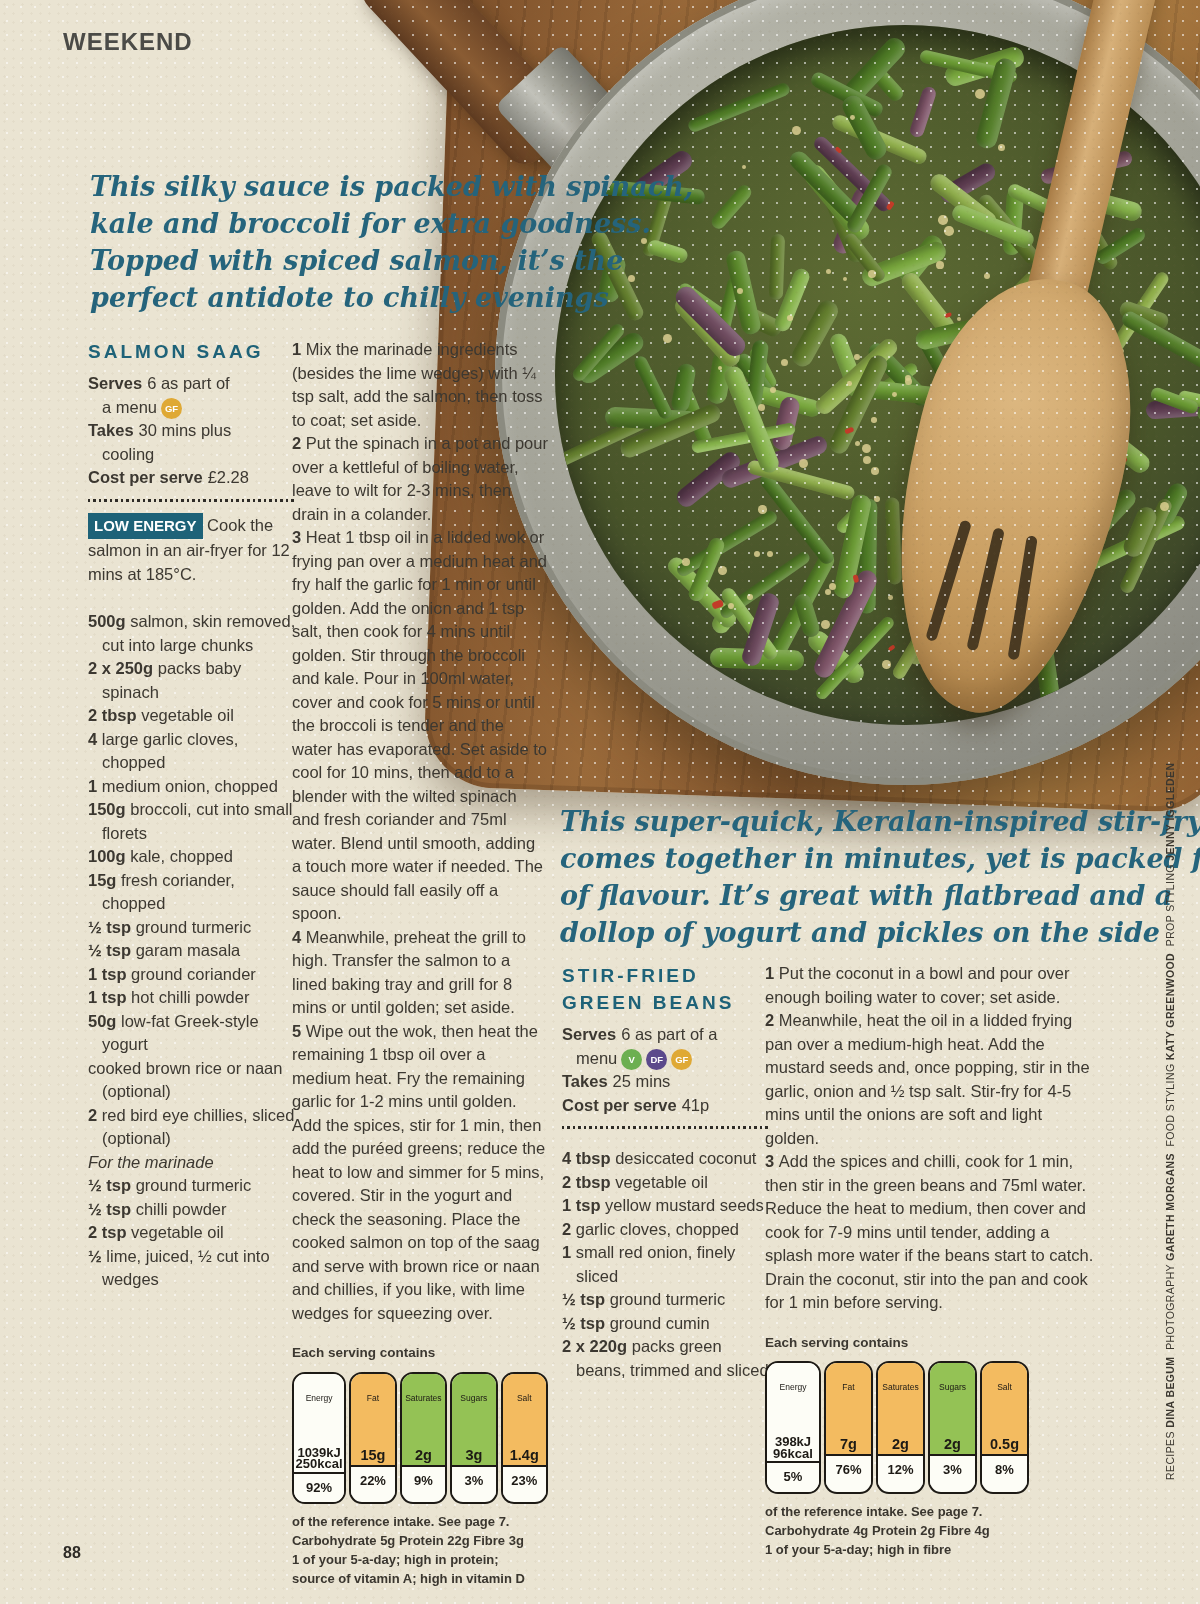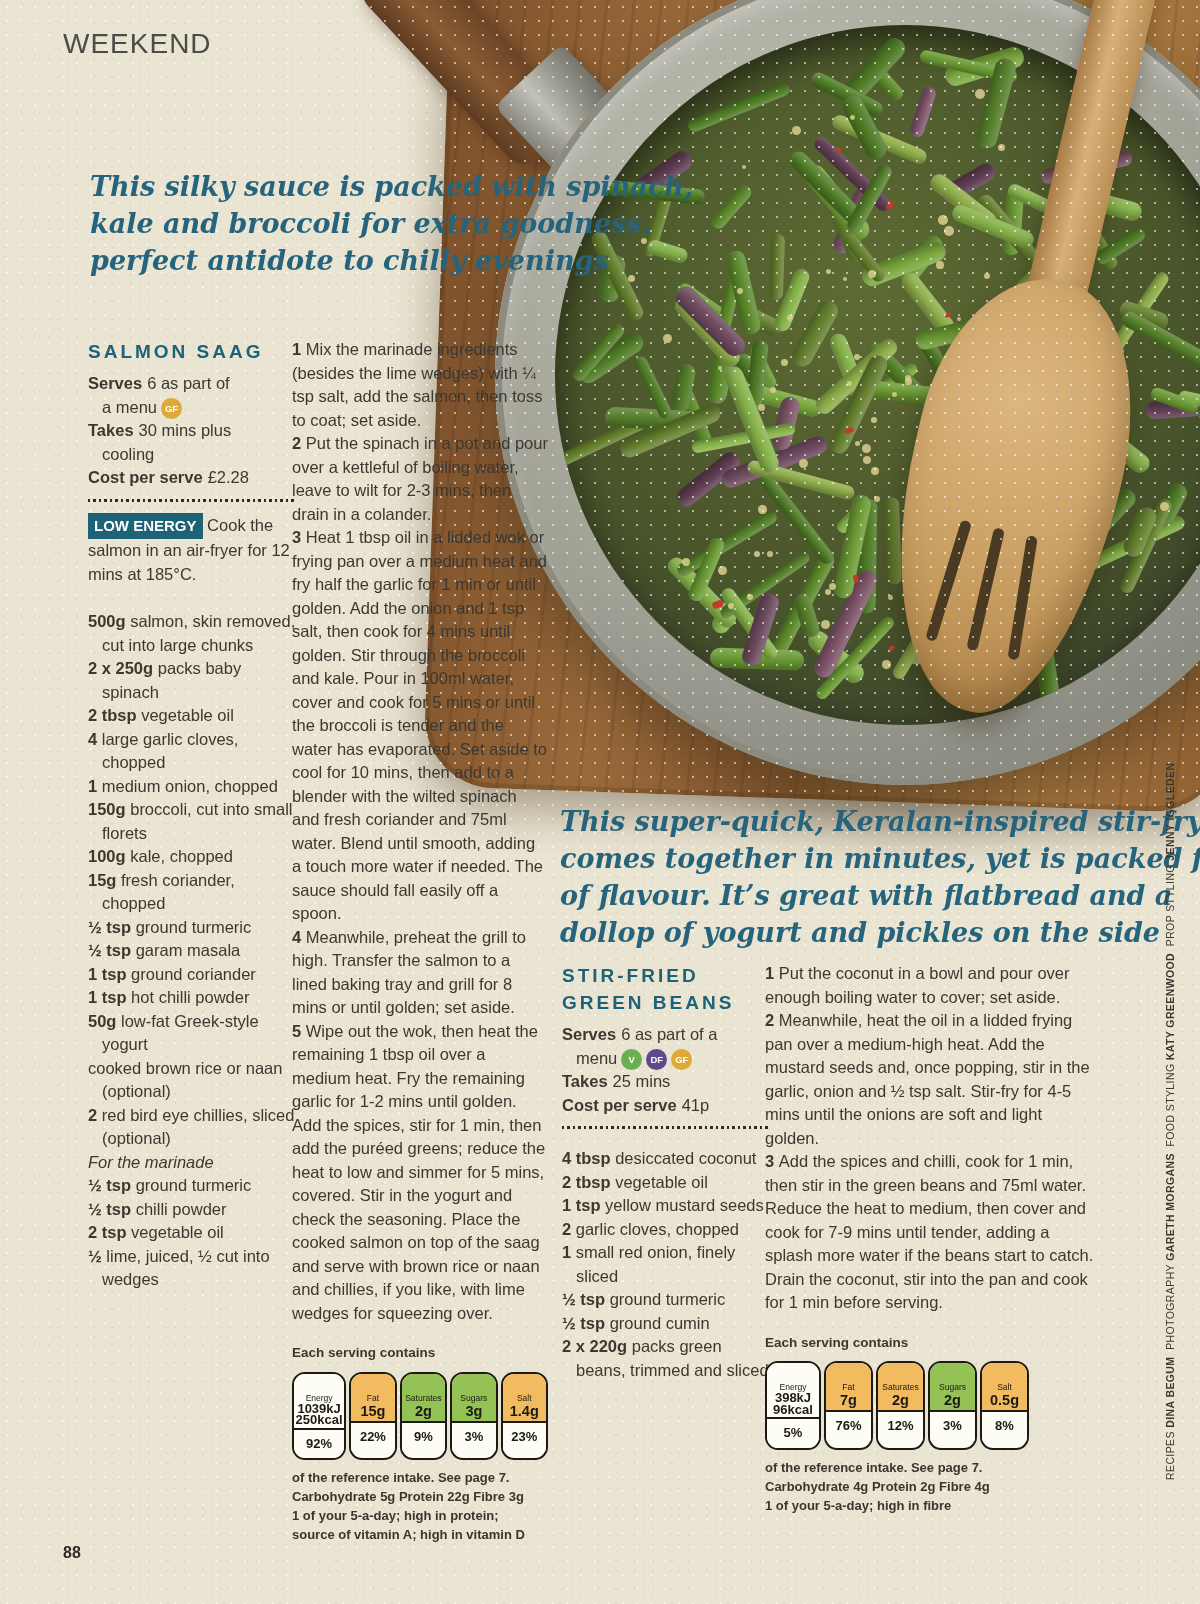--- a/index.html
+++ b/index.html
@@ -37,21 +37,21 @@
         box-shadow:inset 0 14px 36px rgba(0,0,0,.55);}
   .spoon{position:absolute;left:1015px;top:-55px;width:250px;height:830px;transform:rotate(13deg);transform-origin:50% 0;}
   .spoon-handle{position:absolute;left:92px;top:0;width:60px;height:400px;border-radius:30px;
         background:linear-gradient(90deg,#a87c46,#d7b079 45%,#b98e55);box-shadow:0 10px 20px rgba(40,28,10,.35);}
   .spoon-head{position:absolute;left:18px;top:345px;width:210px;height:440px;
         border-radius:52% 48% 46% 54% / 38% 42% 60% 58%;
         background:radial-gradient(circle at 42% 28%,#dcb780,#c79c5f 58%,#ad8148);
         box-shadow:0 14px 26px rgba(40,28,10,.4), inset -10px -16px 30px rgba(90,60,25,.35);}
   .slot{position:absolute;width:11px;height:125px;border-radius:7px;background:#4a3a22;top:255px;}
   
-  .weekend{position:absolute;left:63px;top:28px;z-index:10;font-size:28px;font-weight:400;
+  .weekend{position:absolute;left:63px;top:28px;z-index:10;font-size:24px;font-weight:700;
         letter-spacing:1px;color:#4b4b47;}
   .intro{position:absolute;z-index:10;font-family:"DejaVu Serif",serif;font-style:italic;font-weight:700;
         color:#25647c;font-size:27px;line-height:37px;white-space:pre;}
   .intro1{left:90px;top:168px;}
   .intro2{left:560px;top:803px;}
   .col{position:absolute;z-index:10;font-size:16.5px;line-height:23.5px;}
   .recipe1-col{left:88px;top:338px;width:208px;}
   .method1-col{left:292px;top:338px;width:256px;}
   .recipe2-col{left:562px;top:962px;width:208px;}
   .method2-col{left:765px;top:962px;width:334px;}
@@ -69,21 +69,21 @@
   .ing li{padding-left:14px;text-indent:-14px;}
   .ing li.head{font-style:italic;font-weight:400;}
   .ing b{font-weight:700;}
   .steps p b{font-weight:700;}
   .nutri{margin-top:16px;}
   .nutri-head{font-size:13.5px;font-weight:700;margin-bottom:7px;}
   .nutri-cols{display:flex;gap:3px;}
   .ncol{width:49px;border:2px solid #1d1a15;border-radius:13px;overflow:hidden;background:#fdfdf6;
         text-align:center;color:#1d1a15;}
   .ncol.wide{width:56px;}
-  .ncol .ntop{padding:19px 1px 2px;min-height:45px;display:flex;flex-direction:column;justify-content:center;}
+  .ncol .ntop{padding:19px 1px 2px;min-height:45px;display:flex;flex-direction:column;justify-content:center;gap:44px;}
   .ncol .nlabel{font-size:8.5px;line-height:10px;}
   .ncol .nval{font-size:14.5px;font-weight:700;line-height:16px;}
   .ncol .nval.small{font-size:13px;line-height:11.5px;}
   .ncol .npct{border-top:2px solid #1d1a15;background:#fdfdf6;font-size:13px;font-weight:700;
         padding:2px 0 3px;}
   .nutri-foot{margin-top:8px;font-size:13px;line-height:19px;font-weight:700;color:#3a362f;white-space:pre-line;}
   .credits{position:absolute;z-index:12;right:24px;top:740px;height:740px;writing-mode:vertical-rl;
         transform:rotate(180deg);font-size:10.5px;letter-spacing:.4px;color:#3b372f;}
   .credits b{font-weight:700;}
   .credits span{white-space:pre;}
@@ -322,21 +322,21 @@
       <div class="spoon-head">
         <div class="slot" style="left:58px;transform:rotate(4deg);"></div>
         <div class="slot" style="left:96px;"></div>
         <div class="slot" style="left:134px;transform:rotate(-4deg);"></div>
       </div>
     </div>
   </div>
 
   <div class="weekend">WEEKEND</div>
 
-  <div class="intro intro1"><div>This silky sauce is packed with spinach,</div><div>kale and broccoli for extra goodness.</div><div>perfect antidote to chilly evenings</div></div>
+  <div class="intro intro1"><div>This silky sauce is packed with spinach,</div><div>kale and broccoli for extra goodness.</div><div>Topped with spiced salmon, it’s the</div><div>perfect antidote to chilly evenings</div></div>
   <div class="intro intro2"><div>This super-quick, Keralan-inspired stir-fry</div><div>comes together in minutes, yet is packed full</div><div>of flavour. It’s great with flatbread and a</div><div>dollop of yogurt and pickles on the side</div></div>
 
   <div class="col recipe1-col">
     <div class="rtitle">SALMON SAAG</div>
     <div class="meta">
         <div class="meta-line">
           <b>Serves</b>
           <span>6 as part of</span>
         </div>
         <div class="meta-line ind">

